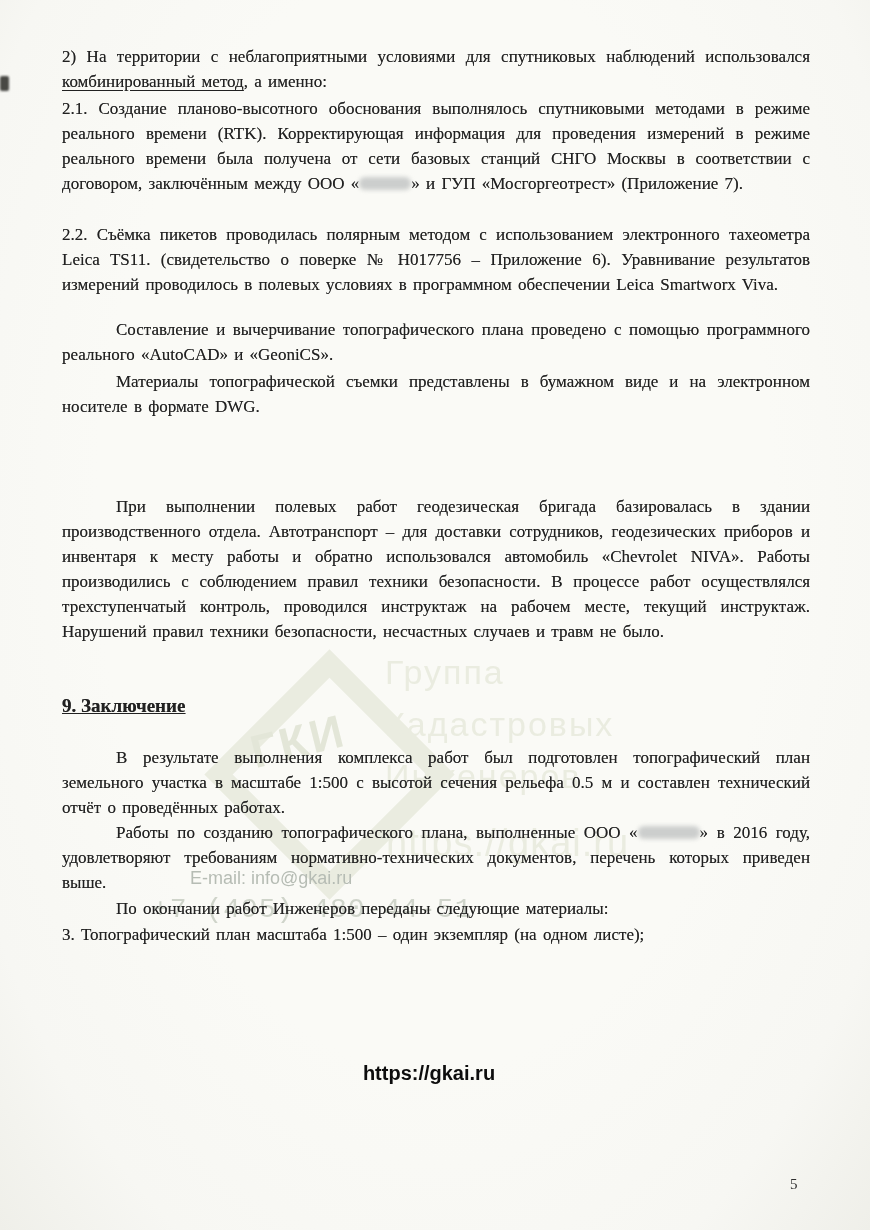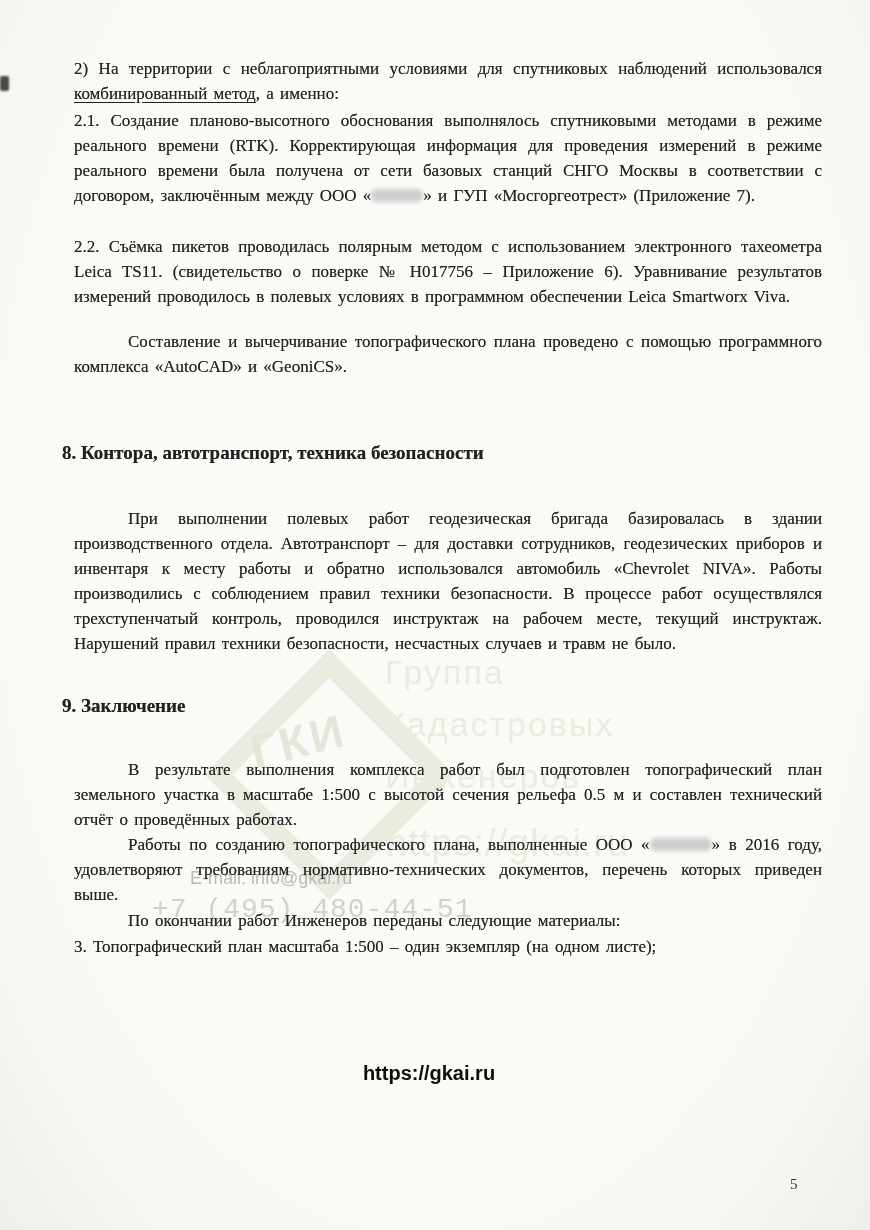--- a/index.html
+++ b/index.html
@@ -49,21 +49,21 @@
     font-size:18px;color:var(--watermark-gray);
   }
   .wm-phone{
     position:absolute;left:152px;top:894px;
     font-family:Liberation Mono, monospace;
     font-size:28px;letter-spacing:1px;color:var(--watermark-faint);
   }
   
   .content{position:absolute;inset:0;z-index:2;}
   .blk{
-    position:absolute;left:62px;width:748px;margin:12px;
+    position:absolute;left:62px;width:748px;margin:0;
     font-size:17px;line-height:25px;text-align:justify;
     word-spacing:2px;
     text-shadow:0 0 .5px rgba(30,30,30,.55);
   }
   .indent{text-indent:54px;}
   .hd{
     position:absolute;left:62px;width:748px;margin:0;
     font-size:19px;font-weight:bold;line-height:24px;
     text-shadow:0 0 .5px rgba(20,20,20,.6);
   }
@@ -74,21 +74,21 @@
   }
   .redact.w1{width:52px;}
   .redact.w2{width:62px;}
   .b-intro{top:44px;}
   .b-p21{top:96px;}
   .b-p22{top:222px;}
   .b-sost{top:317px;}
   .b-mat{top:369px;}
   .b-h8{top:441px;}
   .b-p8{top:494px;}
-  .b-h9{top:694px;}
+  .b-h9{top:694px;text-decoration:underline;}
   .b-p9a{top:745px;}
   .b-p9b{top:820px;}
   .b-p9c{top:896px;}
   .b-li1{top:922px;}
   .b-li2{top:948px;}
   .b-li3{top:974px;}
   .footer-url{
     position:absolute;left:0;right:12px;top:1062px;z-index:2;
     text-align:center;font-family:"Liberation Sans", sans-serif;
     font-weight:bold;font-size:20px;color:#0d0d0d;
@@ -121,24 +121,24 @@
   </div>
 
   <div class="content">
 
     <p class="blk b-intro"><span>2) На территории с неблагоприятными условиями для спутниковых наблюдений использовался </span><span class="u">комбинированный метод</span><span>, а именно:</span></p>
 
     <p class="blk b-p21"><span>2.1. Создание планово-высотного обоснования выполнялось спутниковыми методами в режиме реального времени (RTK). Корректирующая информация для проведения измерений в режиме реального времени была получена от сети базовых станций СНГО Москвы в соответствии с договором, заключённым между ООО «</span><span class="redact w1"></span><span>» и ГУП «Мосгоргеотрест» (Приложение 7).</span></p>
 
     <p class="blk b-p22">2.2. Съёмка пикетов проводилась полярным методом с использованием электронного тахеометра Leica TS11. (свидетельство о поверке № Н017756 – Приложение 6). Уравнивание результатов измерений проводилось в полевых условиях в программном обеспечении Leica Smartworx Viva.</p>
 
-    <p class="blk indent b-sost">Составление и вычерчивание топографического плана проведено с помощью программного комплекса «AutoCAD» и «GeoniCS».</p>
+    <p class="blk indent b-sost">Составление и вычерчивание топографического плана проведено с помощью программного реального «AutoCAD» и «GeoniCS».</p>
 
+    <p class="blk indent b-mat">Материалы топографической съемки представлены в бумажном виде и на электронном носителе в формате DWG.</p>
 
-    <h2 class="hd b-h8">8. Контора, автотранспорт, техника безопасности</h2>
 
     <p class="blk indent b-p8">При выполнении полевых работ геодезическая бригада базировалась в здании производственного отдела. Автотранспорт – для доставки сотрудников, геодезических приборов и инвентаря к месту работы и обратно использовался автомобиль «Chevrolet NIVA». Работы производились с соблюдением правил техники безопасности. В процессе работ осуществлялся трехступенчатый контроль, проводился инструктаж на рабочем месте, текущий инструктаж. Нарушений правил техники безопасности, несчастных случаев и травм не было.</p>
 
     <h2 class="hd b-h9">9. Заключение</h2>
 
     <p class="blk indent b-p9a">В результате выполнения комплекса работ был подготовлен топографический план земельного участка в масштабе 1:500 с высотой сечения рельефа 0.5 м и составлен технический отчёт о проведённых работах.</p>
 
     <p class="blk indent b-p9b"><span>Работы по созданию топографического плана, выполненные ООО «</span><span class="redact w2"></span><span>» в 2016 году, удовлетворяют требованиям нормативно-технических документов, перечень которых приведен выше.</span></p>
 
     <p class="blk indent b-p9c">По окончании работ Инженеров переданы следующие материалы:</p>

